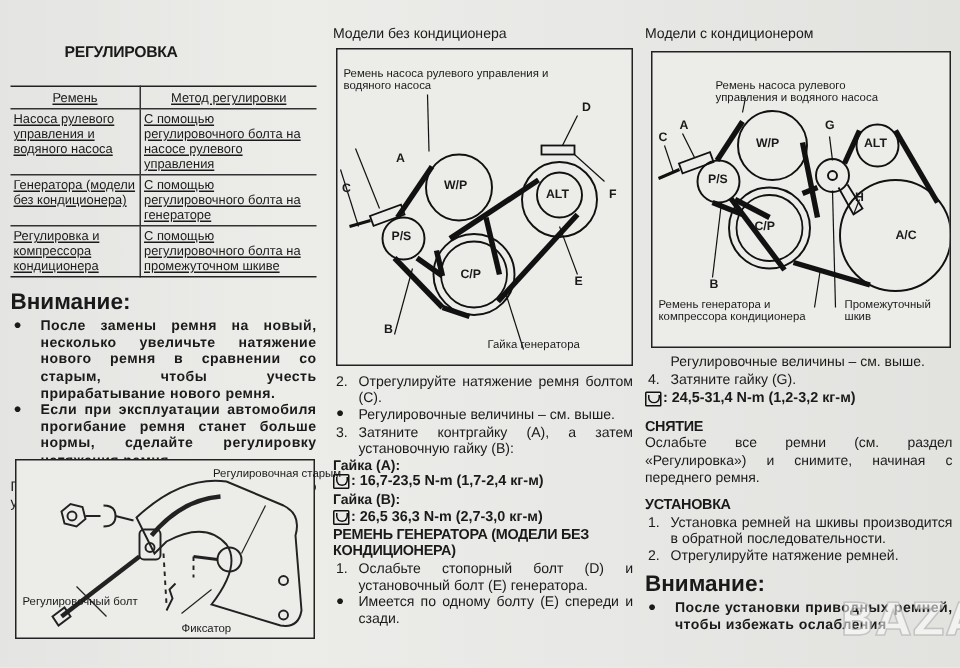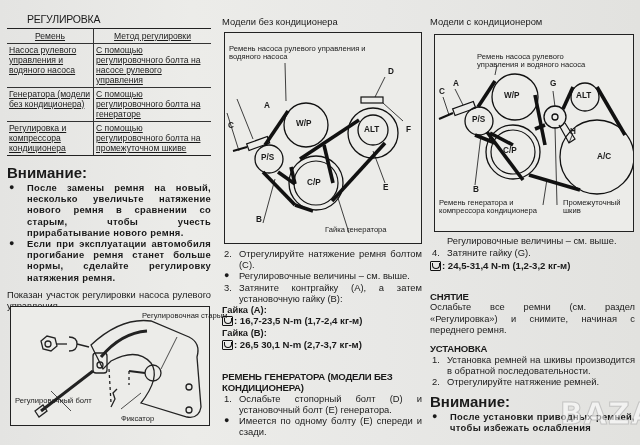--- a/index.html
+++ b/index.html
@@ -3,21 +3,21 @@
 <meta charset="utf-8">
 <style>
   html,body{margin:0;padding:0;}
   body{width:640px;height:445px;overflow:hidden;background:#e9e9e7;color:#1a1a1a;
        font-family:"Liberation Sans Narrow","Liberation Sans",sans-serif;position:relative;}
   .page{position:absolute;inset:0;background:linear-gradient(90deg,#e4e4e2 0%,#ecece9 30%,#e8e8e6 60%,#e2e2df 100%);}
   .col{position:absolute;top:0;}
   .c1{left:7px;width:204px;}
   .c2{left:222px;width:200px;}
   .c3{left:430px;width:205px;}
-  .h-sec{font-weight:normal;font-size:10.5px;letter-spacing:-0.2px;margin:0;padding-left:20px;}
+  .h-sec{font-weight:bold;font-size:10.5px;letter-spacing:-0.2px;margin:16px;padding-left:20px;}
   table.reg{border-collapse:collapse;width:204px;font-size:8.6px;line-height:10px;margin-top:3px;text-decoration:underline;}
   table.reg th{font-weight:normal;border-top:1.4px solid #222;border-bottom:1px solid #333;padding:2px 2px;text-align:center;}
   table.reg td{border-bottom:1px solid #333;padding:1px 2px 2px 2px;vertical-align:top;}
   table.reg td:first-child,table.reg th:first-child{border-right:1px solid #333;width:82px;}
   table.reg tr:last-child td{border-bottom:1.4px solid #222;}
   .warn-title{font-weight:bold;font-size:15px;margin-top:8px;}
   ul.warn{list-style:none;margin:1px 0 0 0;padding:0;}
   ul.warn li{position:relative;padding-left:20px;font-weight:bold;font-size:9.4px;line-height:11.2px;text-align:justify;letter-spacing:0.3px;}
   ul.warn li::before{content:"●";position:absolute;left:2px;top:0;font-size:9px;}
   .p{font-size:9.3px;line-height:11.2px;text-align:justify;margin:0;}
@@ -25,21 +25,21 @@
   .fig svg{position:absolute;left:0;top:0;}
   .lbl{position:absolute;font-size:7.6px;line-height:8.4px;white-space:nowrap;}
   .lbl-l{position:absolute;font-size:8.2px;font-weight:bold;}
   ol.steps{list-style:none;margin:0;padding:0;}
   ol.steps li{position:relative;padding-left:17px;font-size:9.4px;line-height:11.2px;text-align:justify;}
   ol.steps li .n{position:absolute;left:2px;top:0;}
   .torque-head{font-weight:bold;font-size:9.4px;line-height:11.3px;}
   .torque{font-weight:bold;font-size:9.6px;line-height:12px;display:flex;align-items:center;}
   .torque .ic{display:inline-block;width:11px;height:10px;border:1.5px solid #111;border-radius:1px;margin-right:1px;position:relative;box-sizing:border-box;}
   .torque .ic::after{content:"";position:absolute;left:1px;top:1px;width:6px;height:5px;border:1.5px solid #111;border-top:none;border-radius:0 0 4px 4px;}
-  .sec2{font-weight:bold;font-size:9.6px;line-height:11px;margin-top:20px;letter-spacing:-0.2px;}
+  .sec2{font-weight:bold;font-size:9.6px;line-height:11px;margin-top:0;letter-spacing:-0.2px;}
   .wm{position:absolute;left:560px;top:396px;font-size:30px;font-weight:bold;color:rgba(255,255,255,0.55);
       -webkit-text-stroke:1px rgba(170,170,170,0.6);letter-spacing:1px;font-family:"DejaVu Sans",sans-serif;}
 </style>
 </head>
 <body>
 
 <div class="page">
 
   <div class="col c1">
     <div style="height:13px"></div>
@@ -164,21 +164,21 @@
       <li><span class="n">3.</span><span>Затяните контргайку (A), а затем установочную гайку (B):</span></li>
     </ol>
     <div class="torque-head">Гайка (A):</div>
     <div class="torque">
         <span class="ic"></span>
         <span>: 16,7-23,5 N-m (1,7-2,4 кг-м)</span>
       </div>
     <div class="torque-head">Гайка (B):</div>
     <div class="torque">
         <span class="ic"></span>
-        <span>: 26,5 30,1 N-m (2,7-3,7 кг-м)</span>
+        <span>: 26,5 36,3 N-m (2,7-3,0 кг-м)</span>
       </div>
     <div class="sec2">РЕМЕНЬ ГЕНЕРАТОРА (МОДЕЛИ БЕЗ КОНДИЦИОНЕРА)</div>
     <ol class="steps">
       <li><span class="n">1.</span><span>Ослабьте стопорный болт (D) и установочный болт (E) генератора.</span></li>
       <li><span class="n" style="font-size:9px">●</span><span>Имеется по одному болту (E) спереди и сзади.</span></li>
     </ol>
   </div>
 
   <div class="col c3">
     <div style="height:16px"></div>
@@ -237,21 +237,21 @@
 
   <div class="col c3" style="top:236px;">
     <p class="p" style="padding-left:17px;">Регулировочные величины – см. выше.</p>
     <ol class="steps">
       <li><span class="n">4.</span><span>Затяните гайку (G).</span></li>
     </ol>
     <div class="torque" style="margin-top:2px">
         <span class="ic"></span>
         <span>: 24,5-31,4 N-m (1,2-3,2 кг-м)</span>
       </div>
-    <div class="sec2" style="margin-top:19px">СНЯТИЕ</div>
+    <div class="sec2" style="margin-top:7px">СНЯТИЕ</div>
     <p class="p">Ослабьте все ремни (см. раздел «Регулировка») и снимите, начиная с переднего ремня.</p>
     <div class="sec2" style="margin-top:7px">УСТАНОВКА</div>
     <ol class="steps">
       <li><span class="n">1.</span><span>Установка ремней на шкивы производится в обратной последовательности.</span></li>
       <li><span class="n">2.</span><span>Отрегулируйте натяжение ремней.</span></li>
     </ol>
     <div class="warn-title" style="margin-top:5px">Внимание:</div>
     <ul class="warn">
       <li>После установки приводных ремней, чтобы избежать ослабления</li>
     </ul>

